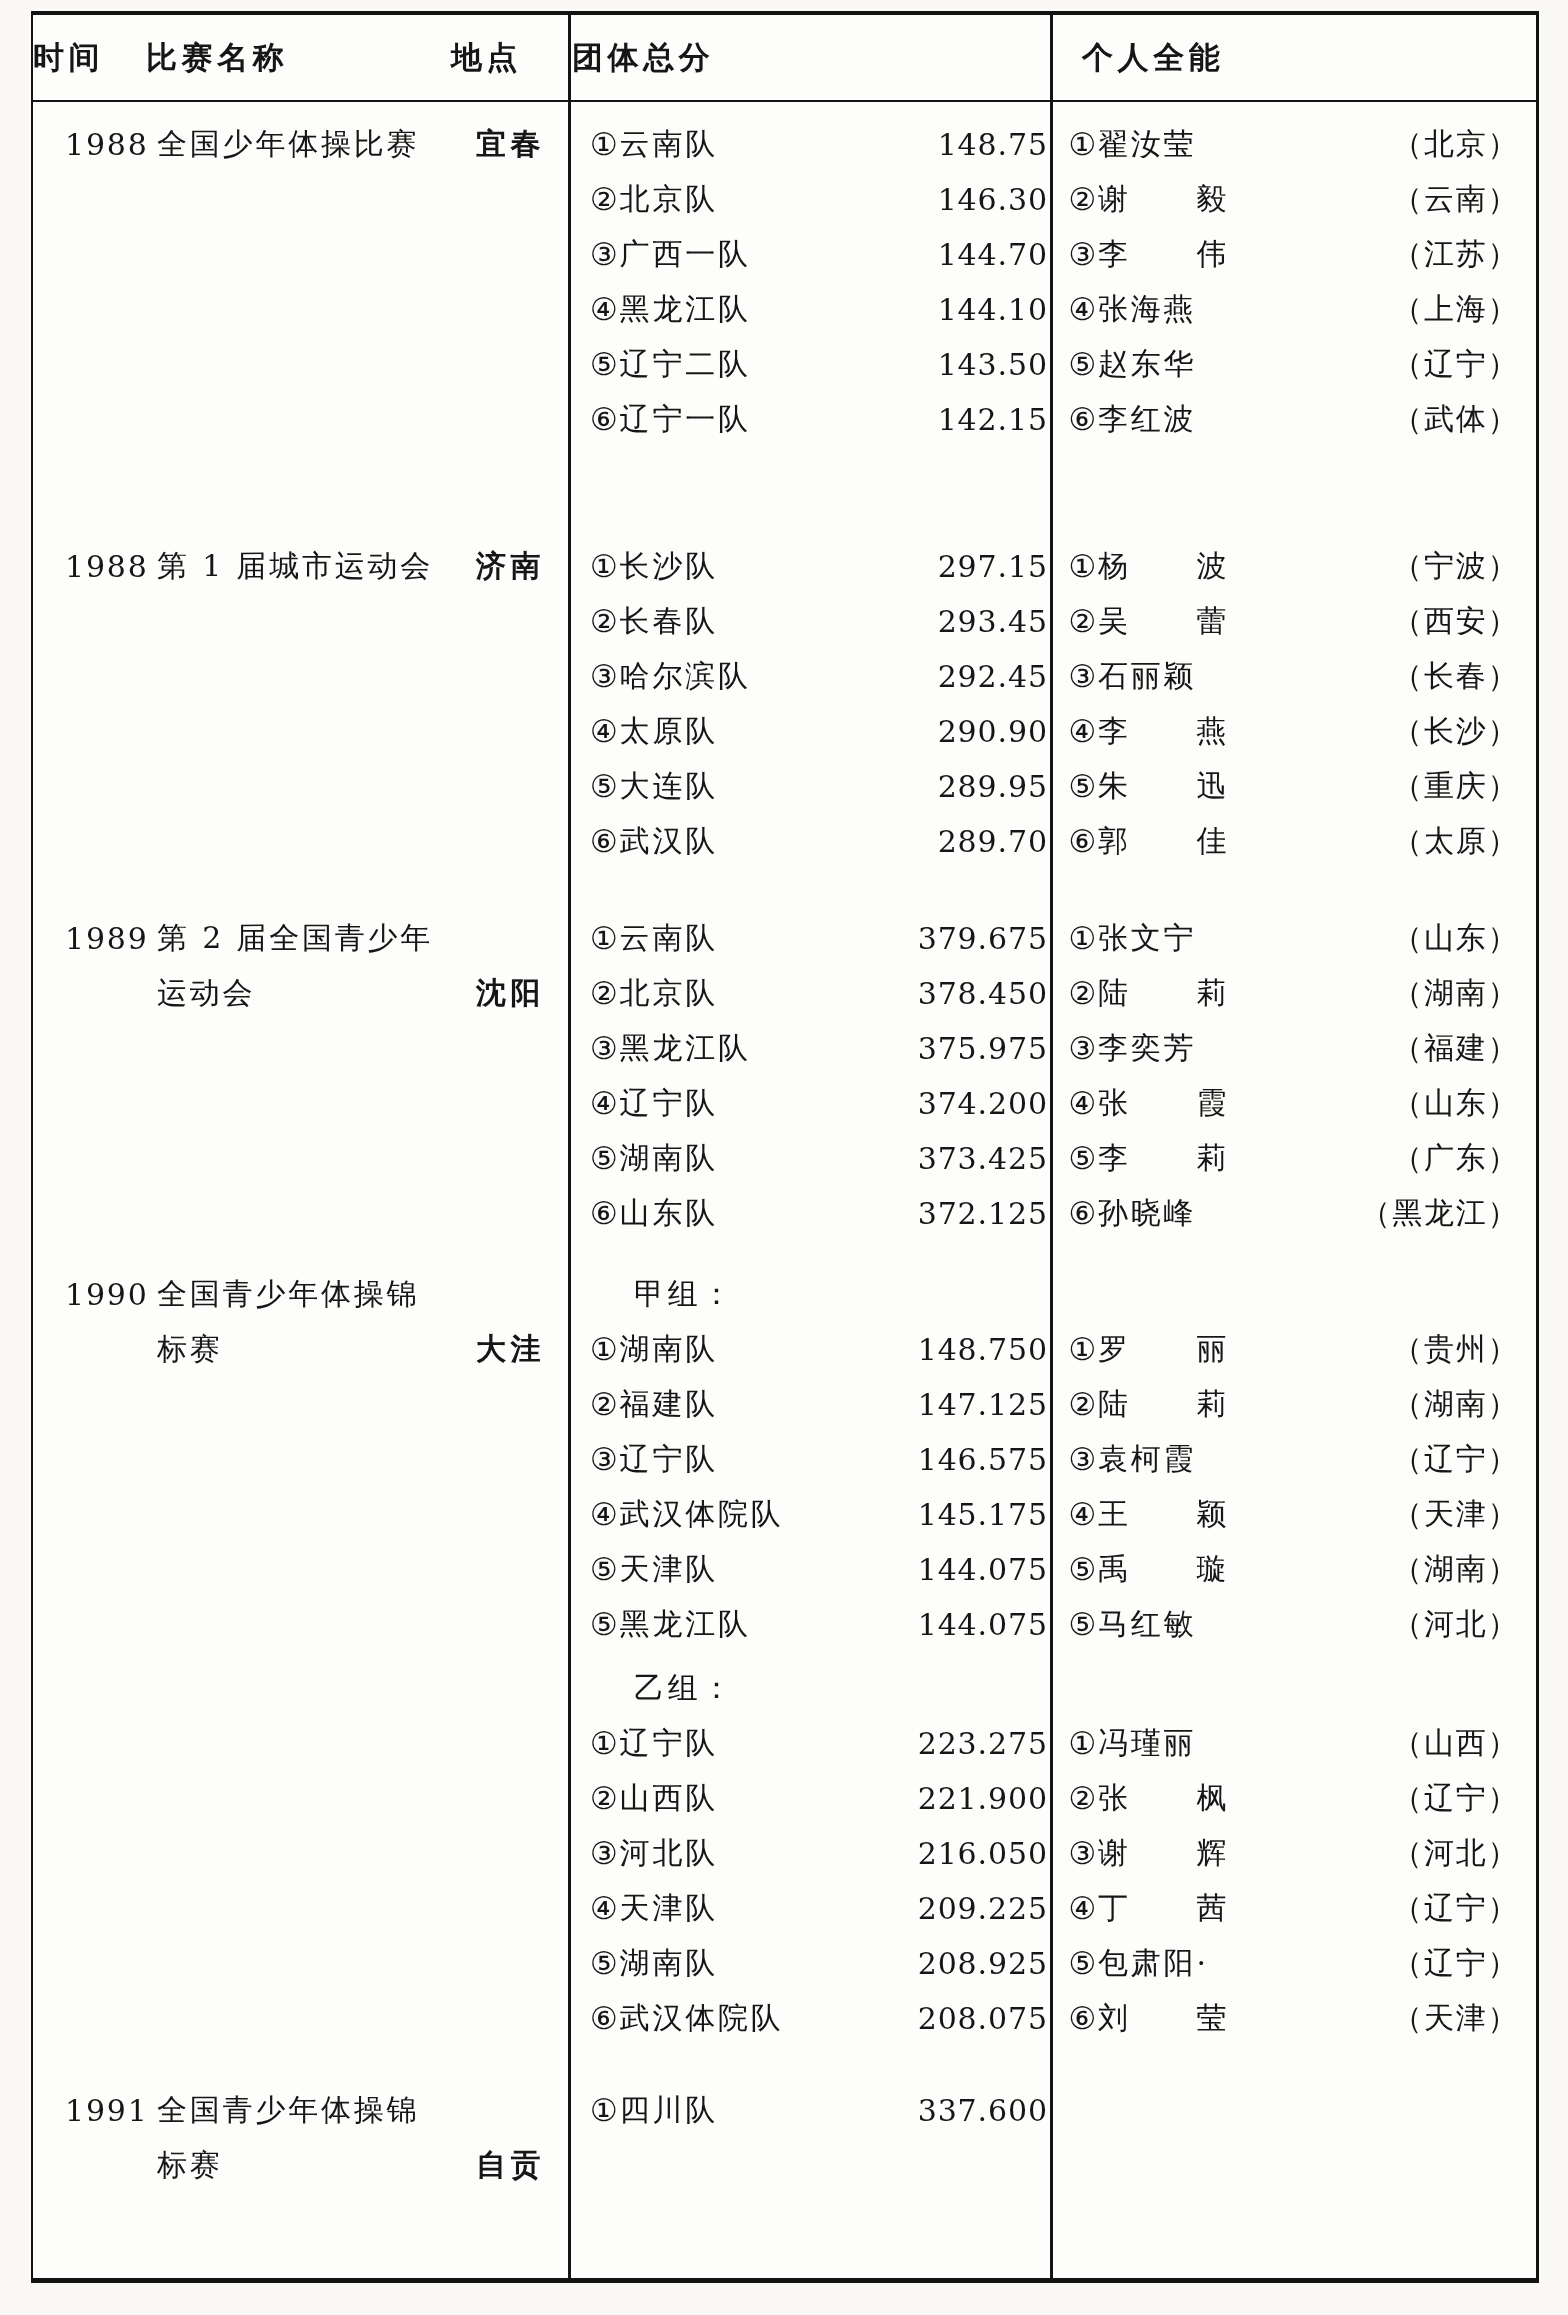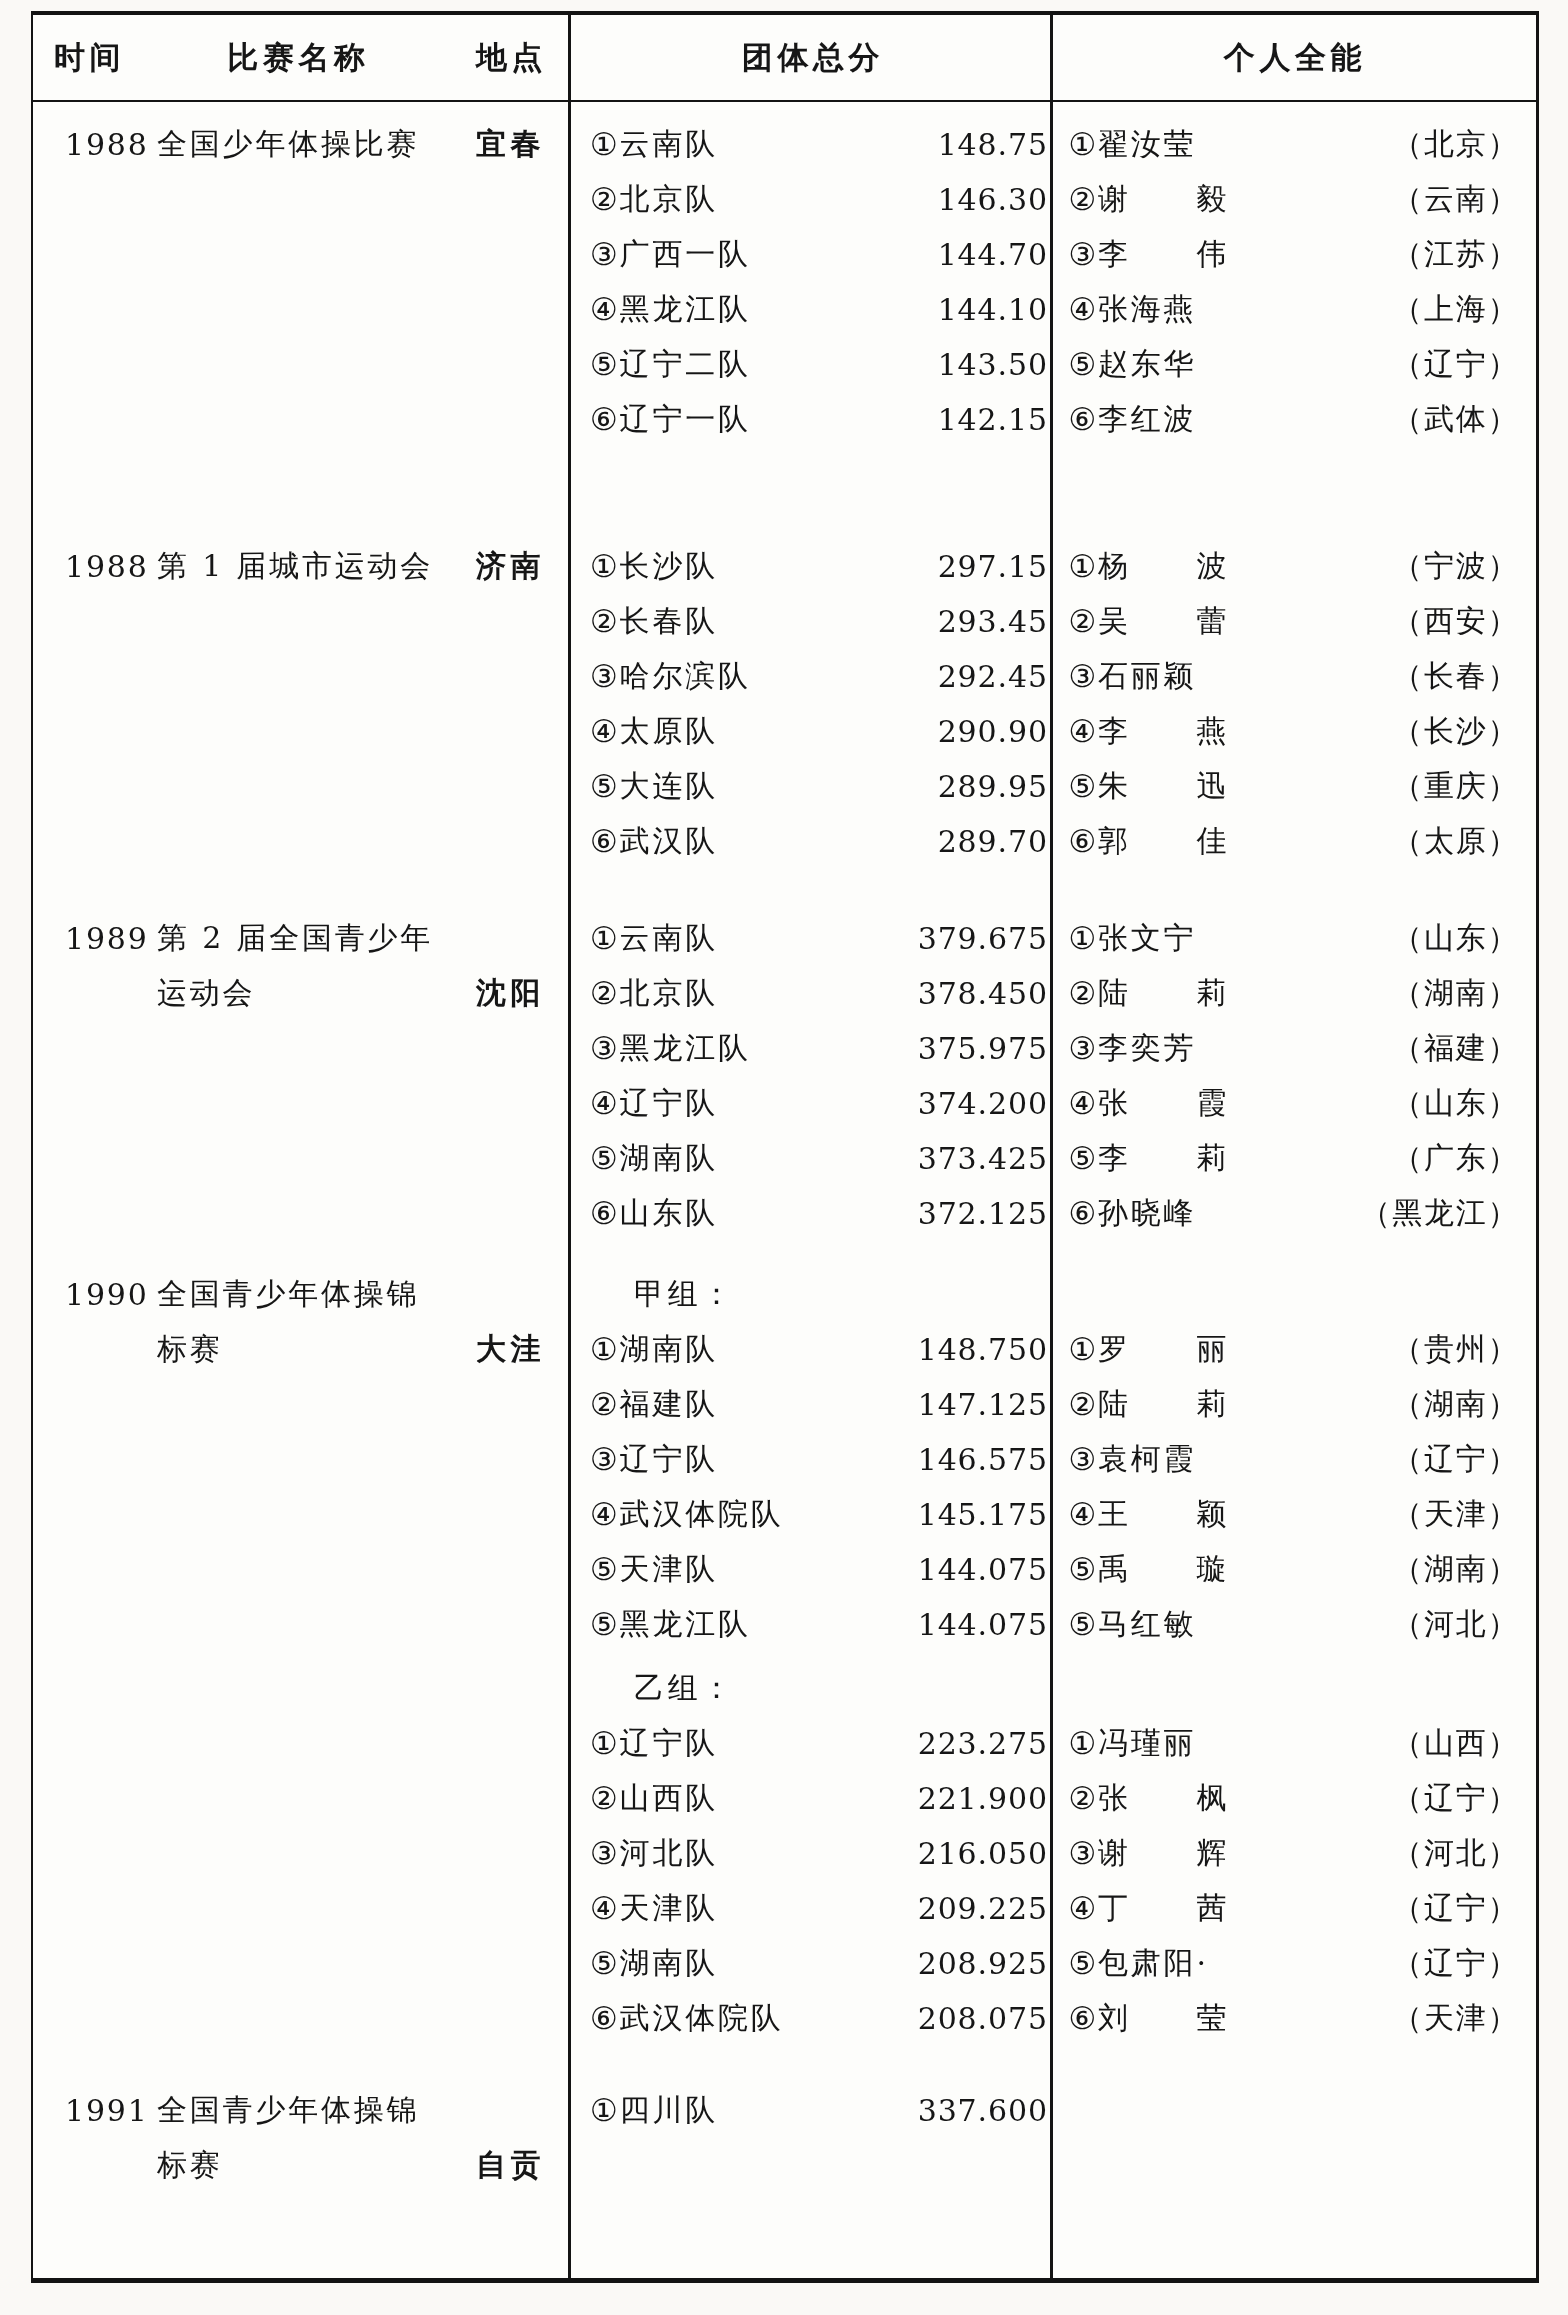--- a/index.html
+++ b/index.html
@@ -20,26 +20,26 @@
     overflow:hidden;
   }
   .divider{position:absolute;top:0;bottom:0;width:2.8px;background:#141414;}
   .divider.d1{left:535px;}
   .divider.d2{left:1017px;}
   .header{
     display:flex;align-items:center;height:85px;
     border-bottom:2.8px solid #141414;
     font-weight:bold;font-size:31px;
   }
-  .header span{display:block;text-align:center;letter-spacing:4.6px;}
+  .header span{display:block;letter-spacing:4.6px;}
   .h-time{width:113px;}
   .h-name{width:305px;}
   .h-loc{width:121px;font-family:Liberation Mono, monospace;}
   .h-team{width:482px;}
-  .h-ind{flex:1;}
+  .h-ind{flex:1;padding-left:28px;}
   .tbody{position:relative;}
   .block{margin:0;}
   .block.b0{margin-top:14.8px;}
   .block.b1{margin-top:92px;}
   .block.b2{margin-top:42px;}
   .block.b3{margin-top:26px;}
   .block.b4{margin-top:37px;}
   .row{display:flex;align-items:center;height:55px;font-size:30px;}
   .row.gap-before{margin-top:9.2px;align-items:center;}
   .c-year{width:92px;padding-left:32px;letter-spacing:1.8px;box-sizing:content-box;}

